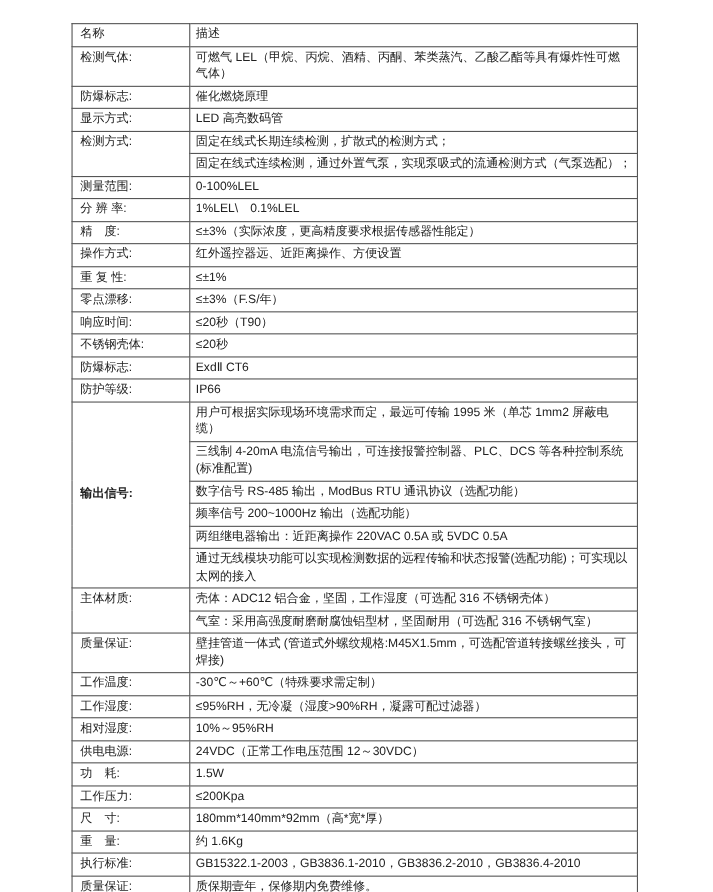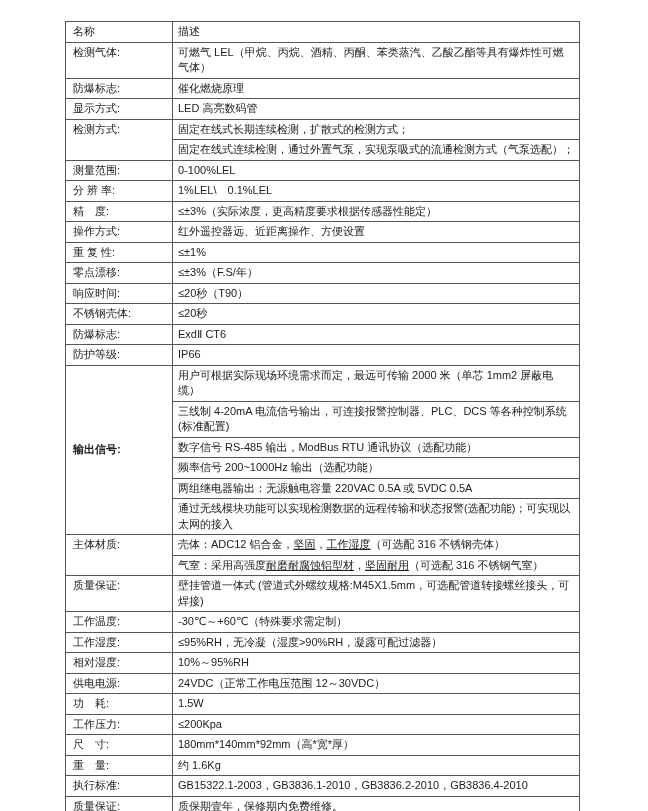--- a/index.html
+++ b/index.html
@@ -25,21 +25,21 @@
     border: 1px solid #555555;
     font-size: 11px;
     line-height: 15.5px;
     color: #212121;
     padding: 2px 5px;
     vertical-align: top;
     overflow-wrap: break-word;
   }
   td.label-cell { padding-left: 7px; }
   td.mid { vertical-align: middle; font-weight: bold; }
-  .u { text-decoration: underline; text-underline-offset: 1px; text-align: center; }
+  .u { text-underline-offset: 1px; text-align: center; }
 </style>
 </head>
 <body>
 
 <div class="page">
   <table class="spec-table">
     <colgroup>
       <col class="c1">
       <col class="c2">
     </colgroup>
@@ -102,33 +102,33 @@
         <tr>
           <td class="label-cell" rowspan="1">防爆标志:</td>
           <td class="val-cell">ExdⅡ CT6</td>
         </tr>
         <tr>
           <td class="label-cell" rowspan="1">防护等级:</td>
           <td class="val-cell">IP66</td>
         </tr>
         <tr>
           <td class="label-cell mid" rowspan="6">输出信号:</td>
-          <td class="val-cell">用户可根据实际现场环境需求而定，最远可传输 2000 米（单芯 1mm2 屏蔽电缆）</td>
+          <td class="val-cell">用户可根据实际现场环境需求而定，最远可传输 1995 米（单芯 1mm2 屏蔽电缆）</td>
         </tr>
         <tr>
           <td class="val-cell">三线制 4-20mA 电流信号输出，可连接报警控制器、PLC、DCS 等各种控制系统(标准配置)</td>
         </tr>
         <tr>
           <td class="val-cell">数字信号 RS-485 输出，ModBus RTU 通讯协议（选配功能）</td>
         </tr>
         <tr>
           <td class="val-cell">频率信号 200~1000Hz 输出（选配功能）</td>
         </tr>
         <tr>
-          <td class="val-cell">两组继电器输出：无源触电容量 220VAC 0.5A 或 5VDC 0.5A</td>
+          <td class="val-cell">两组继电器输出：近距离操作 220VAC 0.5A 或 5VDC 0.5A</td>
         </tr>
         <tr>
           <td class="val-cell">通过无线模块功能可以实现检测数据的远程传输和状态报警(选配功能)；可实现以太网的接入</td>
         </tr>
         <tr>
           <td class="label-cell" rowspan="2">主体材质:</td>
           <td class="val-cell"><span>壳体：ADC12 铝合金，</span><span class="u">坚固</span><span>，</span><span class="u">工作湿度</span><span>（可选配 316 不锈钢壳体）</span></td>
         </tr>
         <tr>
           <td class="val-cell"><span>气室：采用高强度</span><span class="u">耐磨耐腐蚀铝型材</span><span>，</span><span class="u">坚固耐用</span><span>（可选配 316 不锈钢气室）</span></td>

